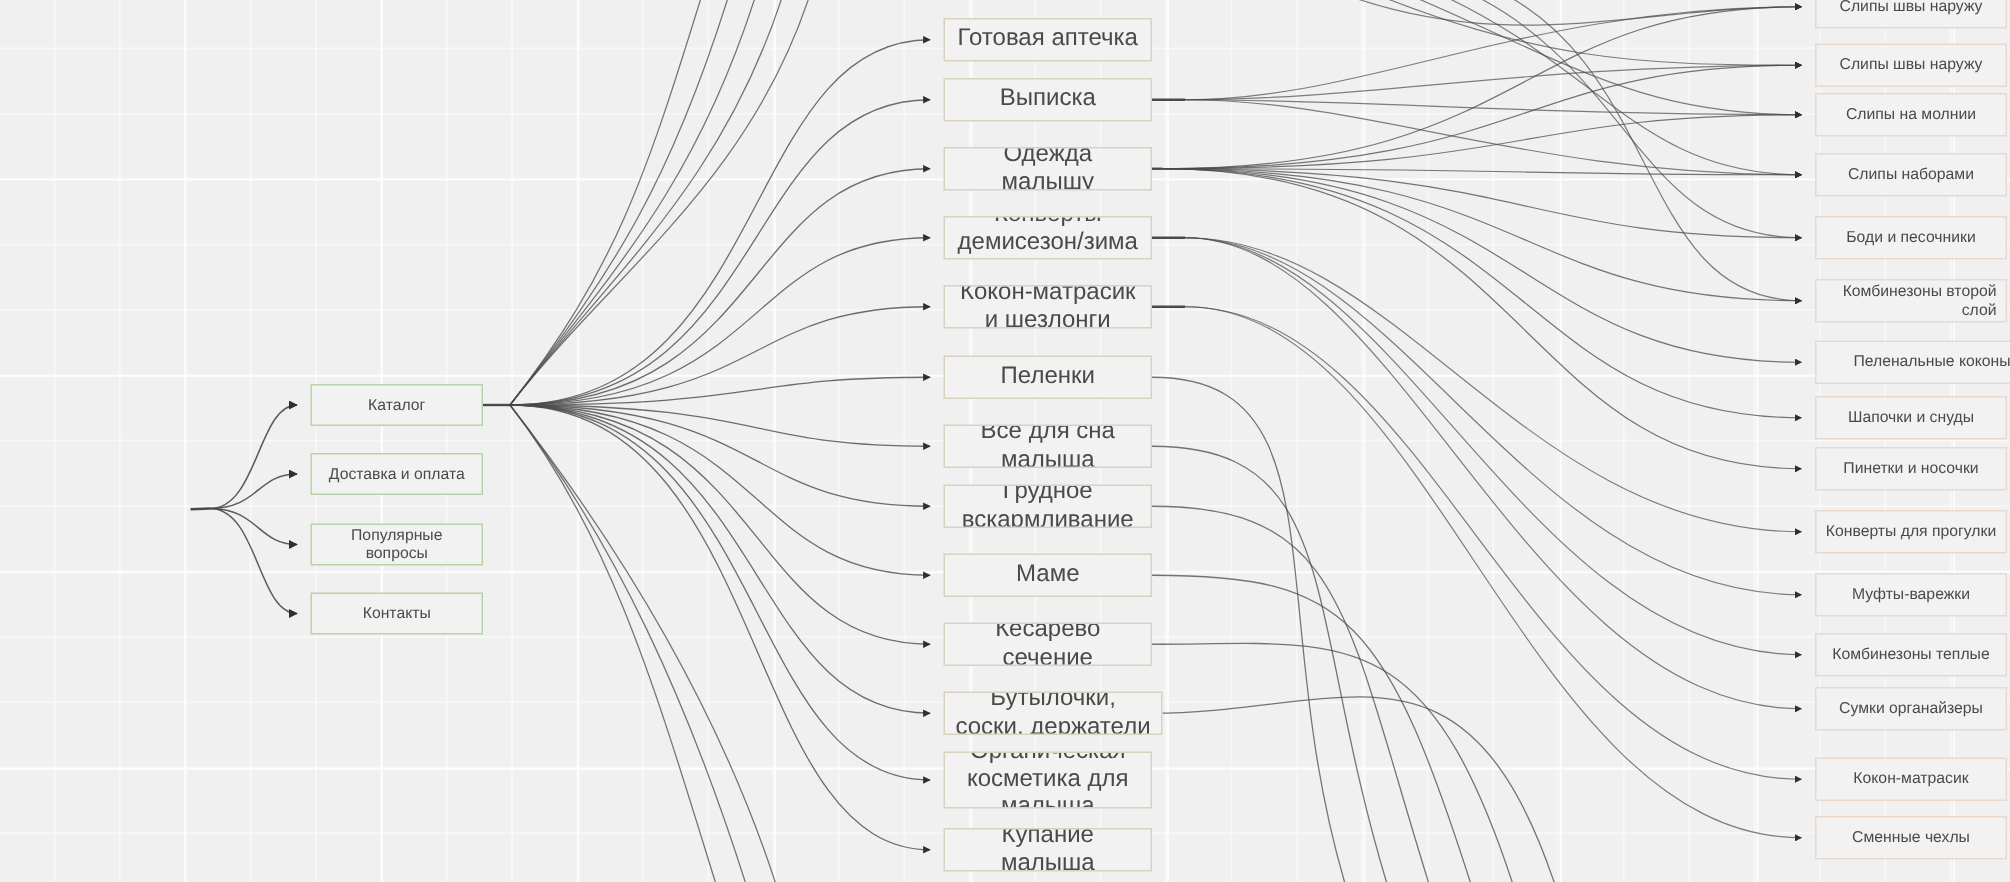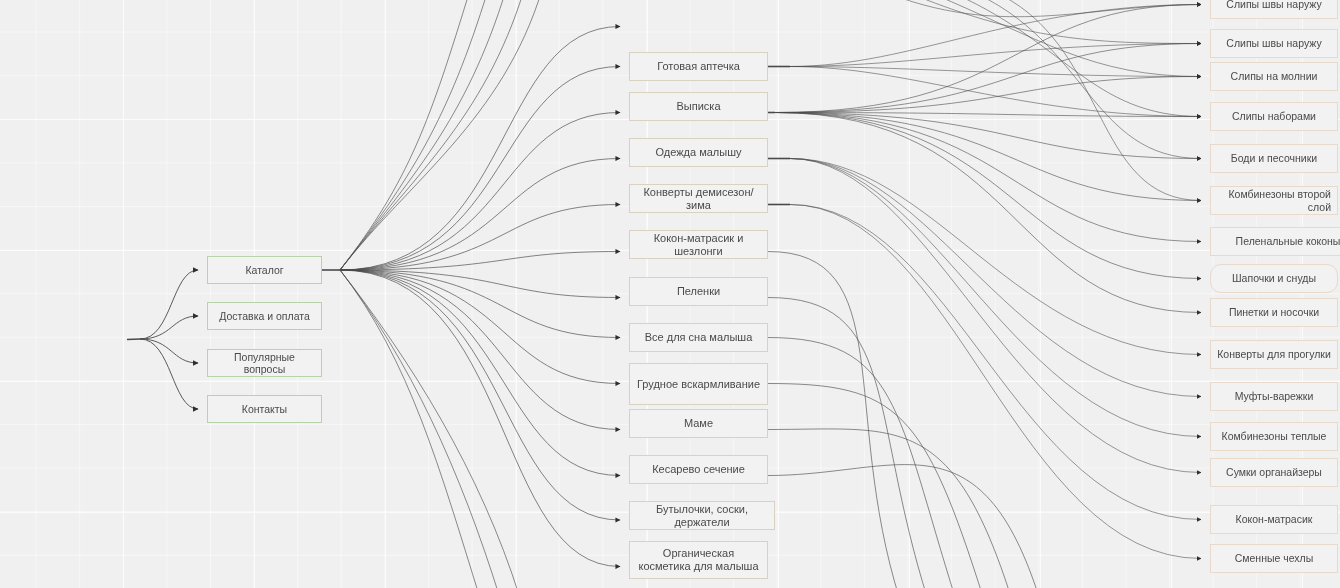--- a/index.html
+++ b/index.html
@@ -41,22 +41,21 @@
     background:#f2f2f2;
     font-size:11.5px;
     color:#3d3d3d;
   }
   .node.lvl1{
     border:1px solid #b7d4a8;
     font-size:10.5px;
   }
   .node.lvl2{
     border:1px solid #d9d2c0;
-    font-size:11px;
-    margin-top:40px;
+    font-size:16px;
   }
   .node.lvl3{
     border:1px solid #e8d9cd;
     font-size:10.5px;
   }
   .node span{display:block;padding:0 6px;}
 </style>
 </head>
 <body>
 
@@ -164,21 +163,21 @@
       </div>
       <div class="node lvl2" style="left: 629px; top: 190px; width: 139px; height: 29px; align-items: center;">
         <span>Кокон-матрасик и шезлонги</span>
       </div>
       <div class="node lvl2" style="left: 629px; top: 237px; width: 139px; height: 29px;">
         <span>Пеленки</span>
       </div>
       <div class="node lvl2" style="left: 629px; top: 283px; width: 139px; height: 29px;">
         <span>Все для сна малыша</span>
       </div>
-      <div class="node lvl2" style="left: 629px; top: 323px; width: 139px; height: 42px;">
+      <div class="node lvl2" style="left: 629px; top: 323px; width: 139px; height: 29px;">
         <span>Грудное вскармливание</span>
       </div>
       <div class="node lvl2" style="left: 629px; top: 369px; width: 139px; height: 29px;">
         <span>Маме</span>
       </div>
       <div class="node lvl2" style="left: 629px; top: 415px; width: 139px; height: 29px;">
         <span>Кесарево сечение</span>
       </div>
       <div class="node lvl2" style="left: 629px; top: 461px; width: 146px; height: 29px;">
         <span>Бутылочки, соски, держатели</span>
@@ -205,21 +204,21 @@
       </div>
       <div class="node lvl3" style="left: 1210px; top: 144px; width: 128px; height: 29px;">
         <span>Боди и песочники</span>
       </div>
       <div class="node lvl3" style="left: 1210px; top: 186px; width: 128px; height: 29px; text-align: right;">
         <span>Комбинезоны второй слой</span>
       </div>
       <div class="node lvl3" style="left: 1210px; top: 227px; width: 156px; height: 29px;">
         <span>Пеленальные коконы</span>
       </div>
-      <div class="node lvl3" style="left: 1210px; top: 264px; width: 128px; height: 29px; border-radius: 11px;">
+      <div class="node lvl3" style="left: 1210px; top: 264px; width: 128px; height: 29px;">
         <span>Шапочки и снуды</span>
       </div>
       <div class="node lvl3" style="left: 1210px; top: 298px; width: 128px; height: 29px;">
         <span>Пинетки и носочки</span>
       </div>
       <div class="node lvl3" style="left: 1210px; top: 340px; width: 128px; height: 29px;">
         <span>Конверты для прогулки</span>
       </div>
       <div class="node lvl3" style="left: 1210px; top: 382px; width: 128px; height: 29px;">
         <span>Муфты-варежки</span>

